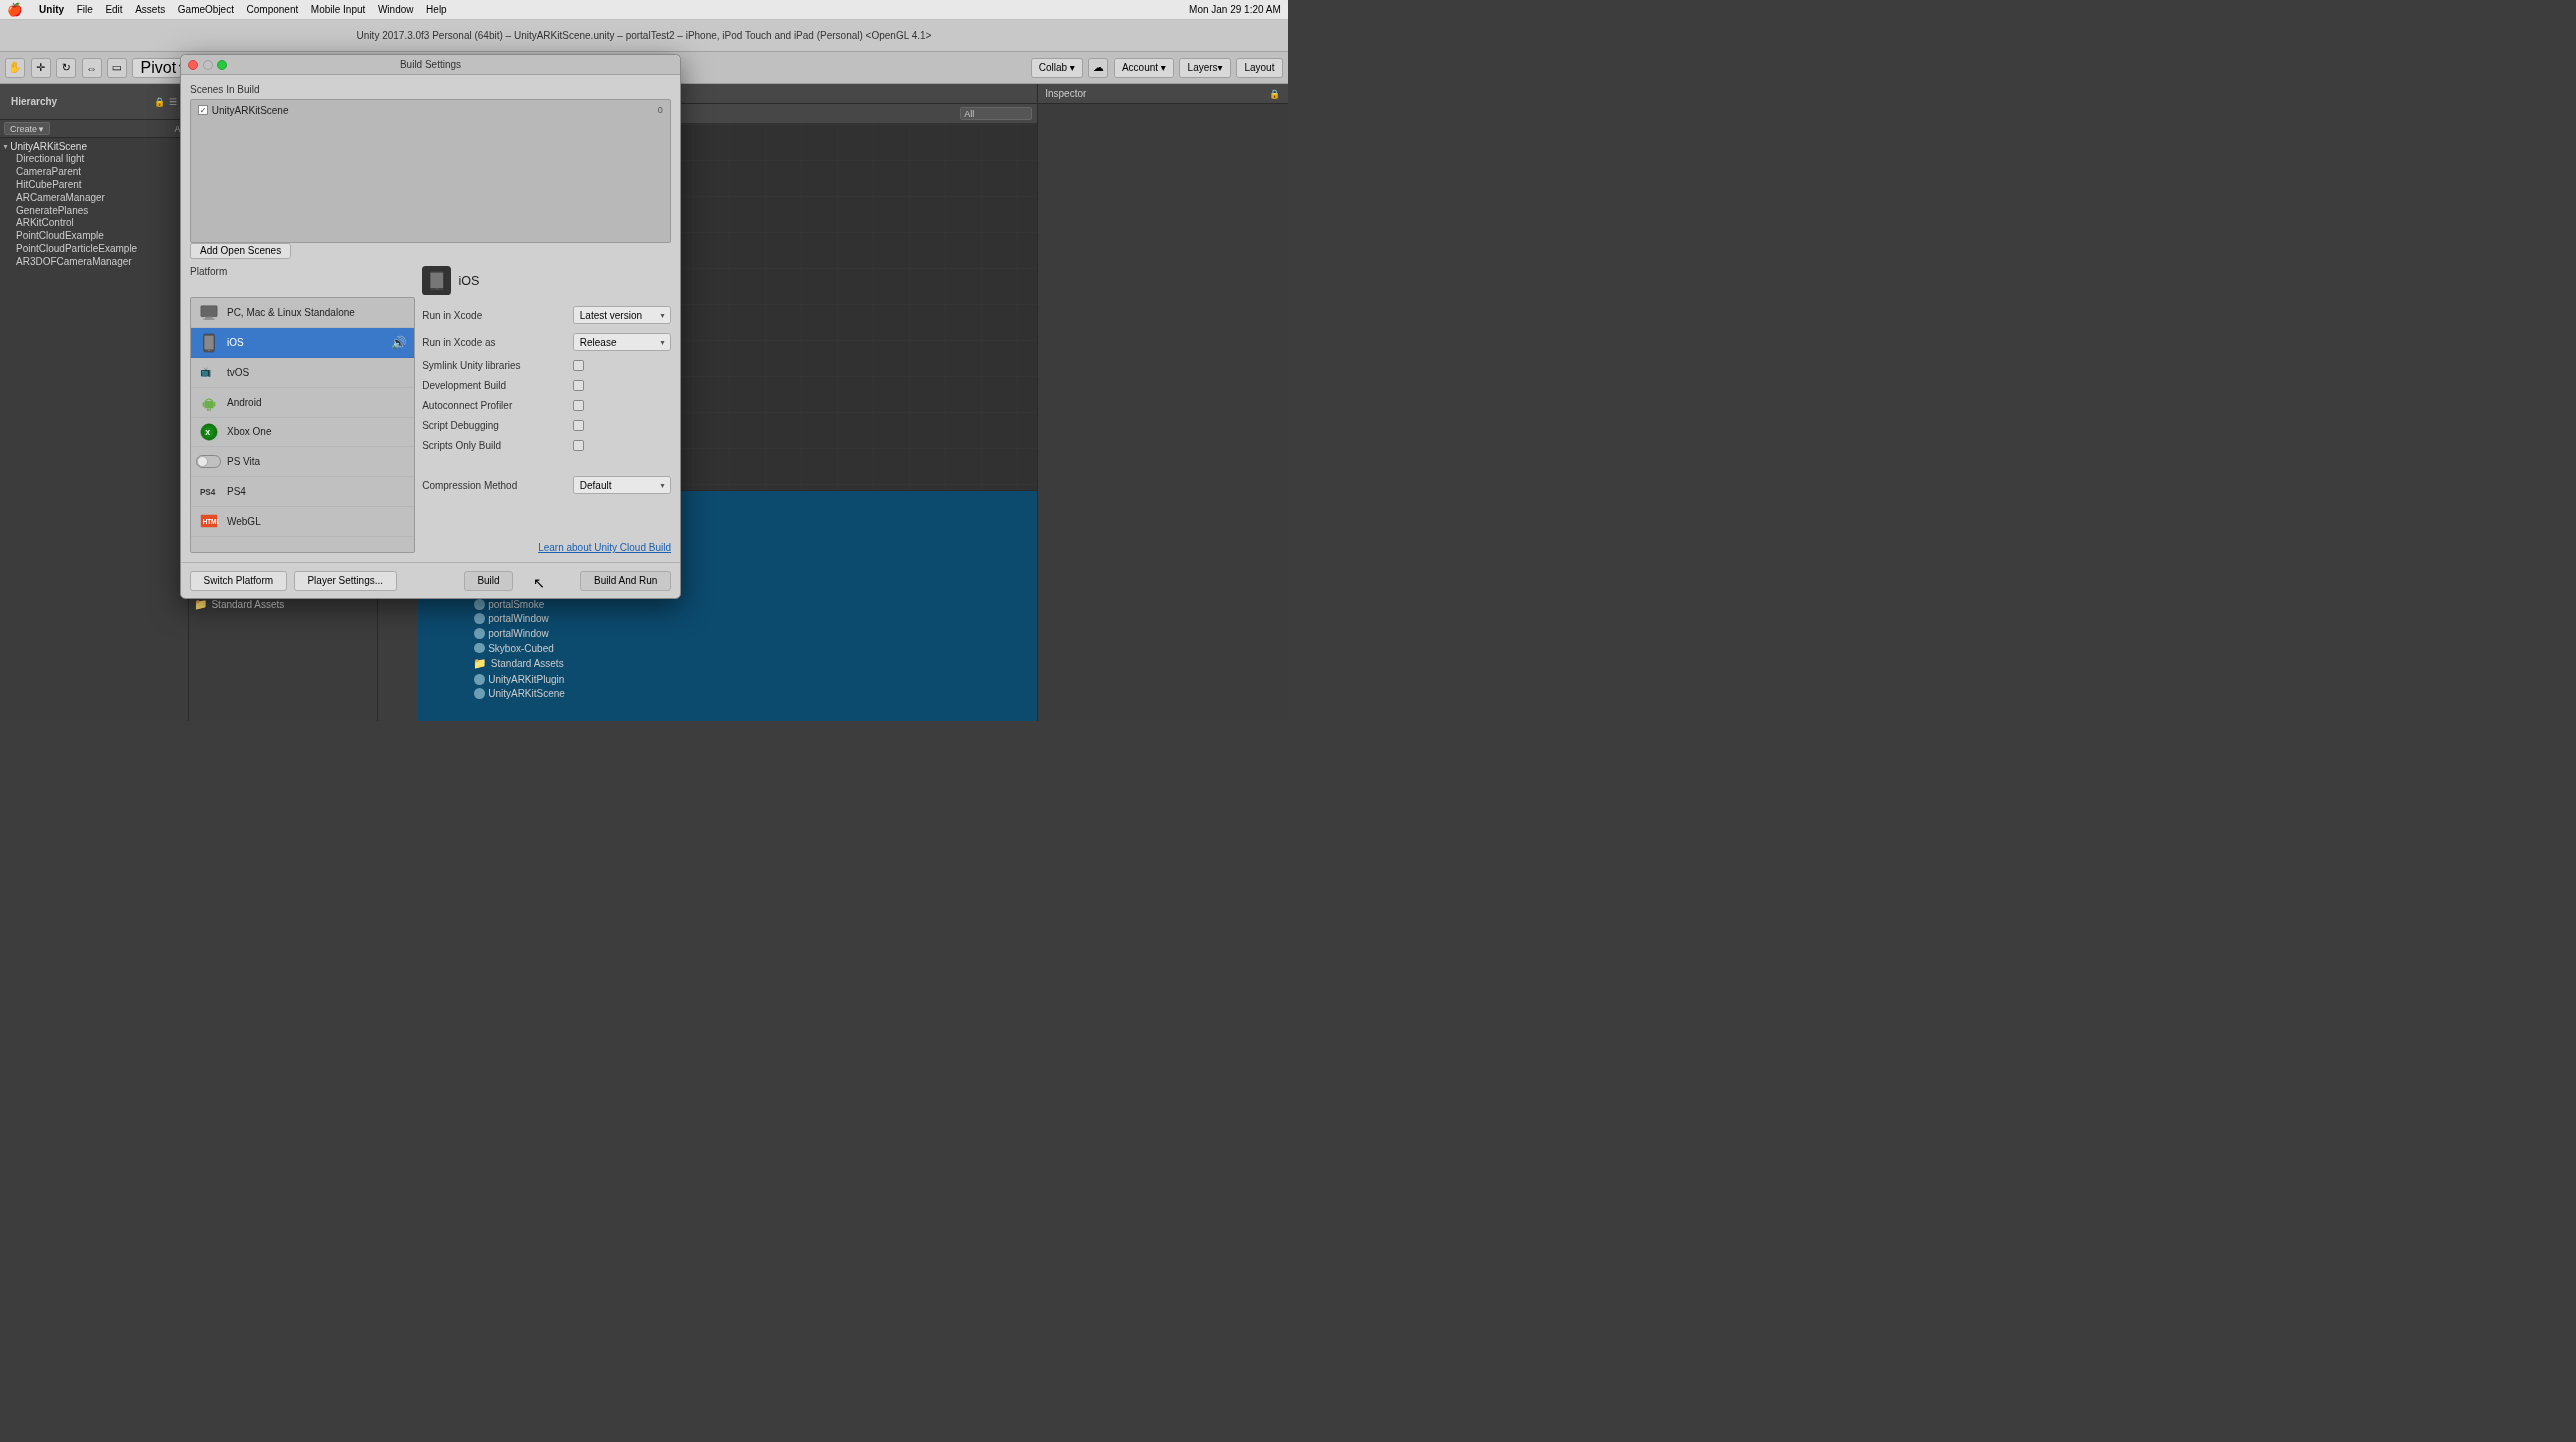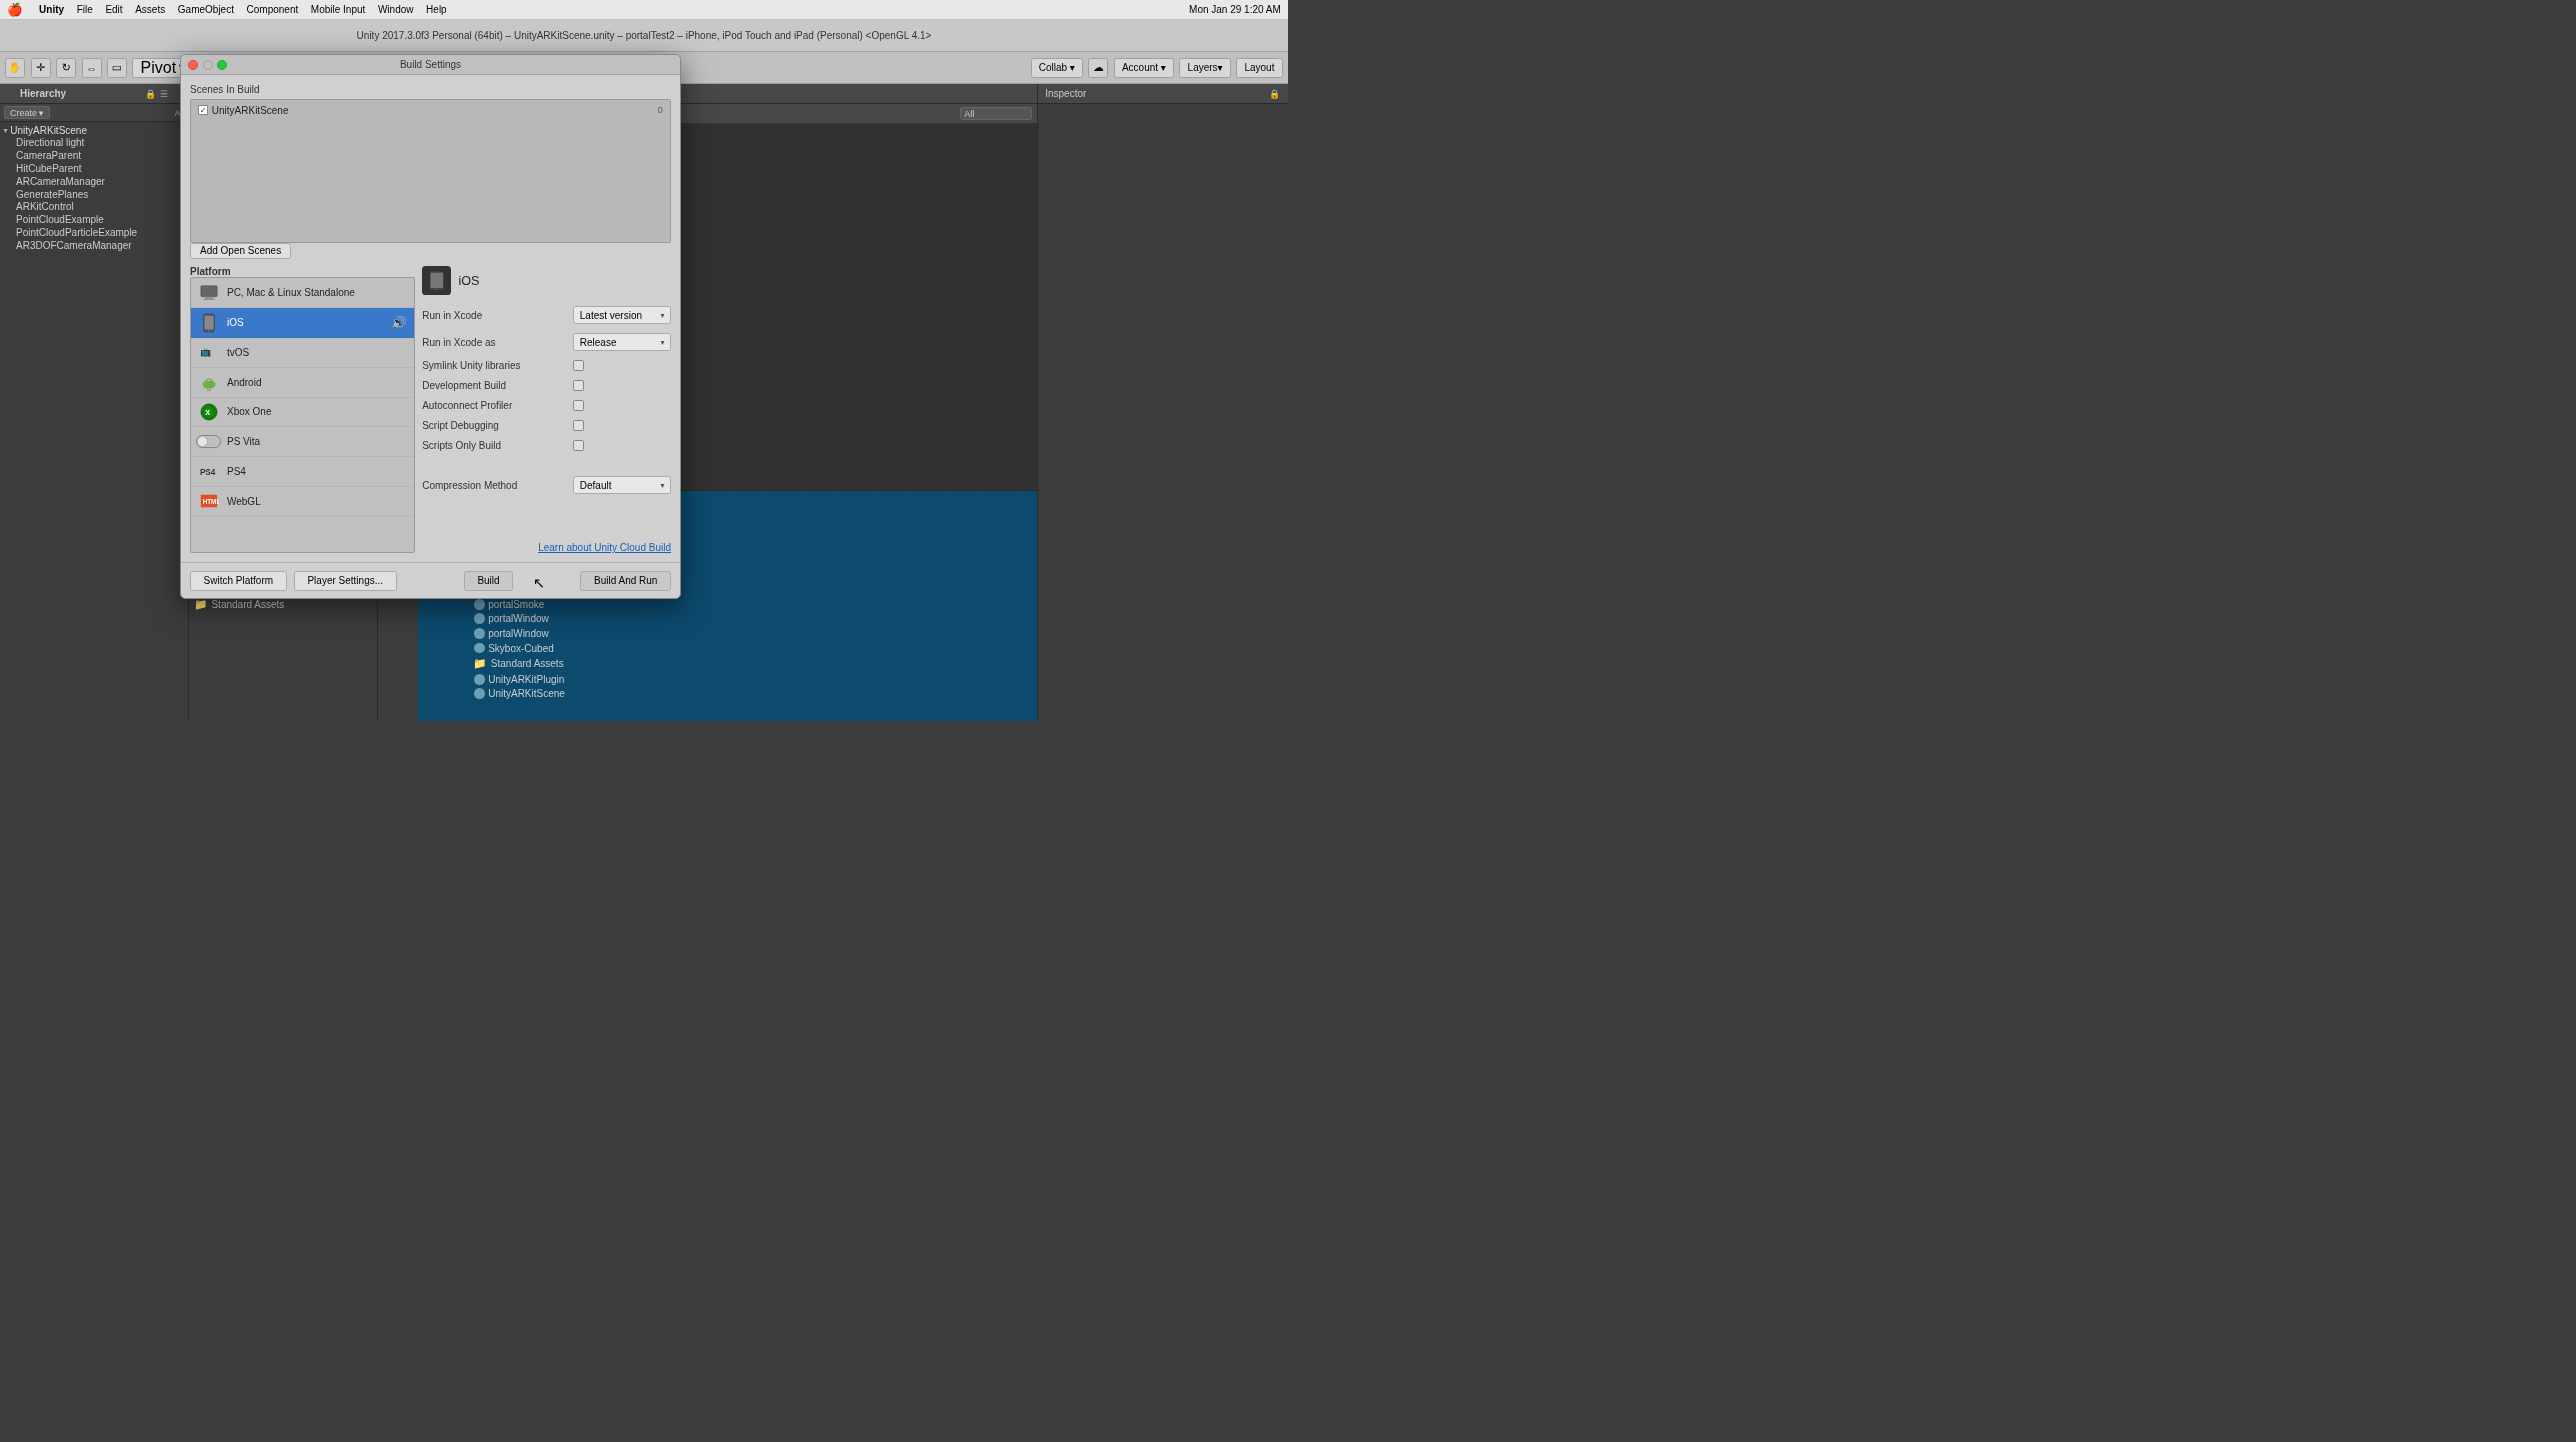--- a/index.html
+++ b/index.html
@@ -147,24 +147,24 @@
     
     .hierarchy-panel {
       width: 189px;
       background: #3c3c3c;
       display: flex;
       flex-direction: column;
       border-right: 0.9px solid #2a2a2a;
     }
     .panel-header {
       background: #474747;
-      height: 20px;
-      display: flex;
-      align-items: center;
-      padding: 0 20px;
+      height: 36px;
+      display: flex;
+      align-items: center;
+      padding: 0 11px;
       border-bottom: 0.9px solid #2a2a2a;
       gap: 3.6px;
     }
     .panel-title {
       font-size: 10px;
       color: #ccc;
       font-weight: 600;
     }
     .panel-toolbar {
       background: #424242;
@@ -497,22 +497,22 @@
 
     
     .platform-section {
       display: flex;
       gap: 7.2px;
       height: 287px;
     }
     .platform-label {
       font-size: 10px;
       color: #333;
-      font-weight: 700;
-      margin-bottom: 0;
+      font-weight: 400;
+      margin-bottom: 20px;
     }
     .platform-list-container {
       width: 225px;
       display: flex;
       flex-direction: column;
     }
     .platform-list {
       flex: 1;
       background: #c0c0c0;
       border: 0.9px solid #999;

